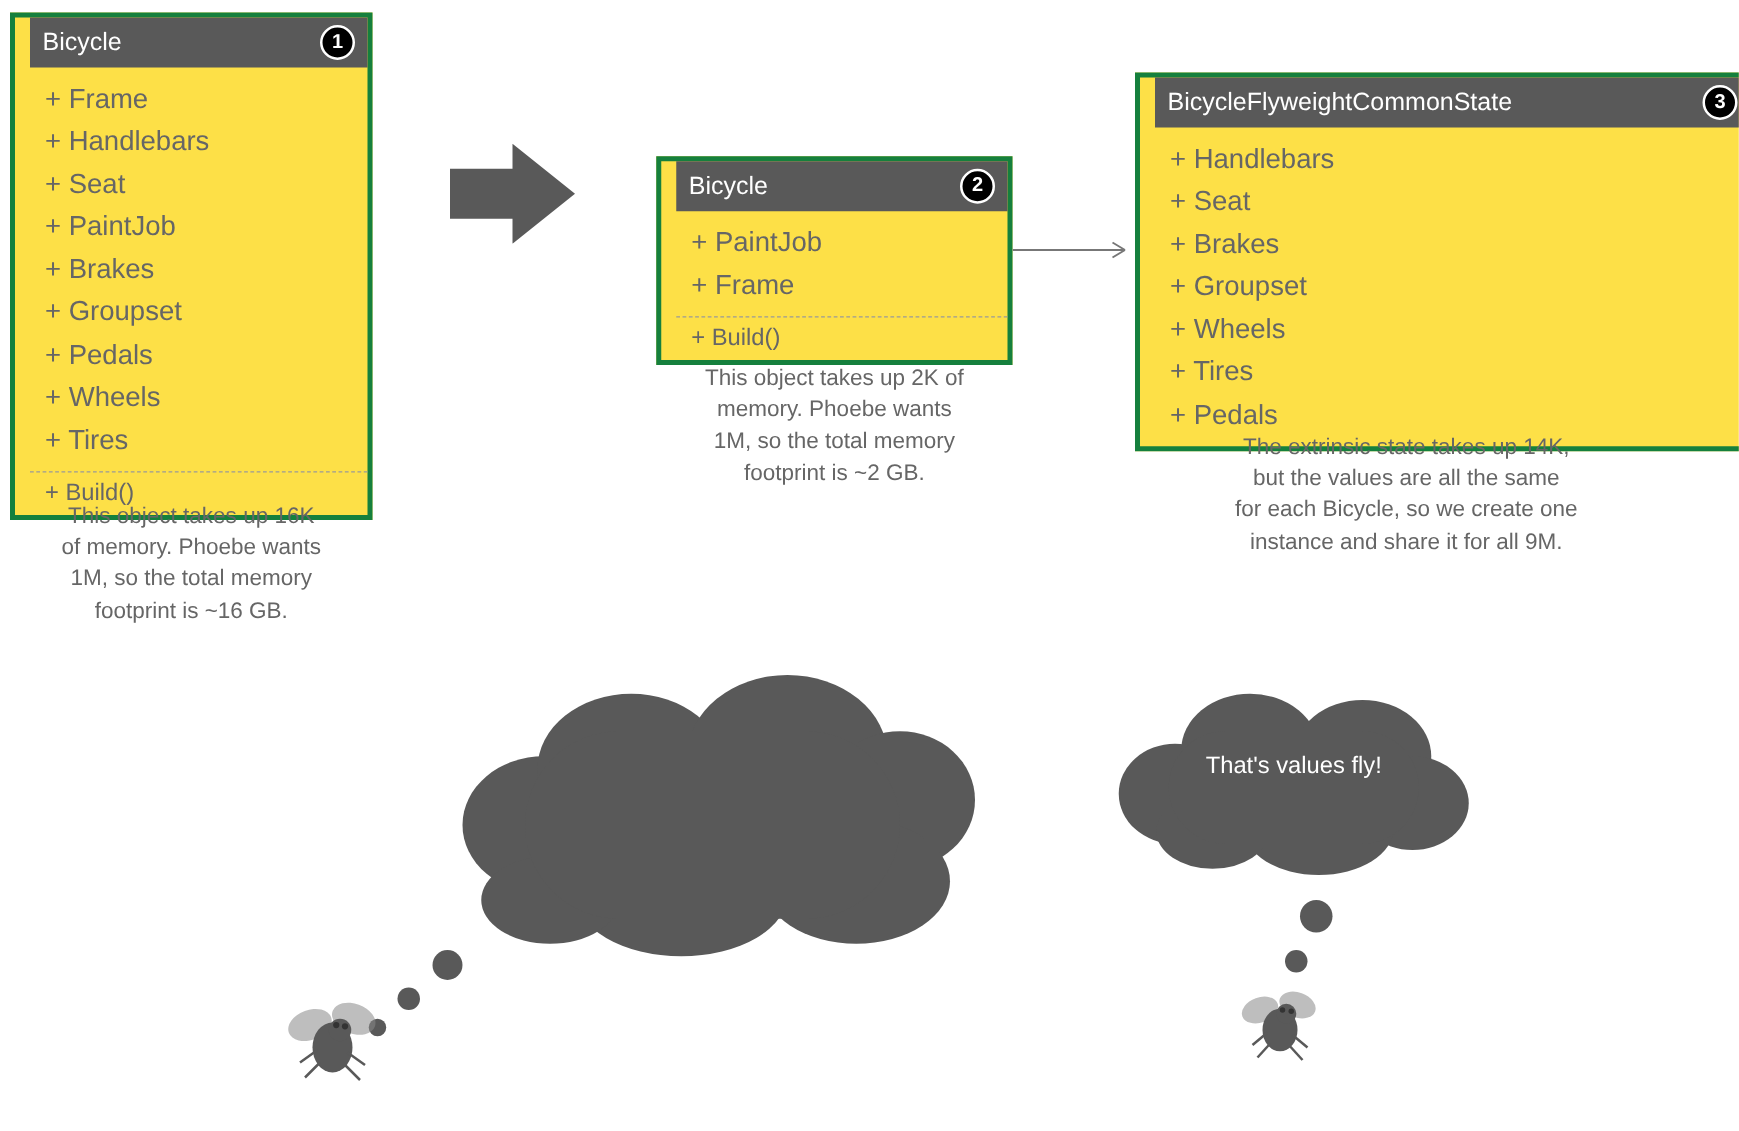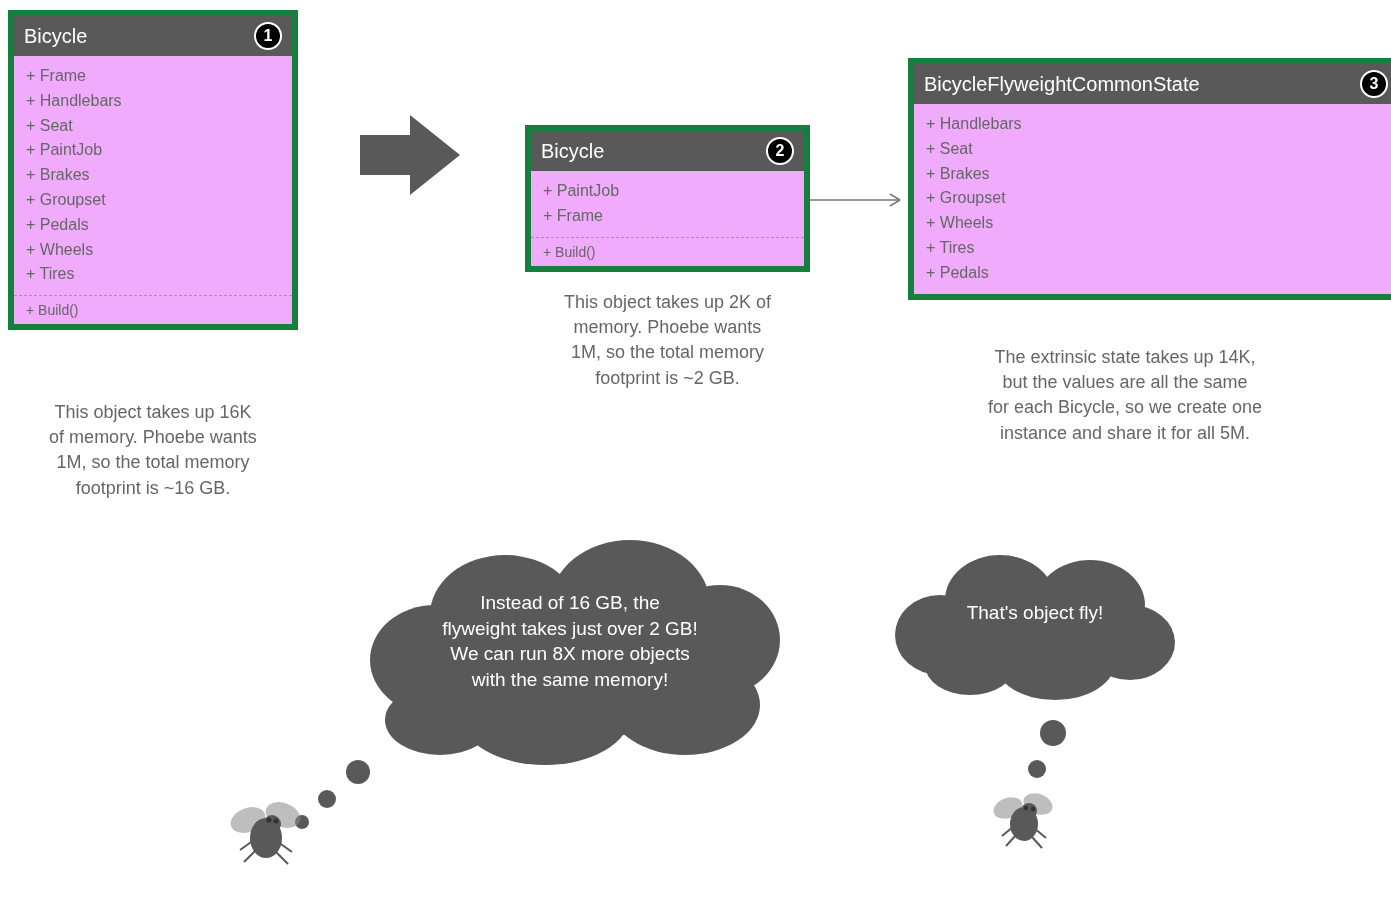--- a/index.html
+++ b/index.html
@@ -6,45 +6,46 @@
   body {
     width: 1391px;
     height: 905px;
     position: relative;
     font-family: "Segoe UI", Arial, sans-serif;
     background: #fff;
     color: #555;
   }
   .class-box {
     position: absolute;
-    border: 6px solid #15803d;
-    background: #f0abfc;
+    border: 4px solid #15803d;
+    background: #fde047;
+    padding-left: 12px;
   }
   .class-header {
     background: #595959;
     color: #fff;
     padding: 6px 10px;
     font-size: 20px;
     display: flex;
     align-items: center;
     justify-content: space-between;
   }
   .class-body {
     padding: 8px 12px;
-    font-size: 16px;
+    font-size: 22px;
     color: #666;
     line-height: 1.55;
   }
   .class-divider {
     border-top: 1px dashed #999;
     margin: 0;
   }
   .class-method {
     padding: 6px 12px;
-    font-size: 14px;
+    font-size: 19px;
     color: #666;
   }
   .badge {
     display: inline-flex;
     align-items: center;
     justify-content: center;
     width: 28px;
     height: 28px;
     border-radius: 50%;
     background: #000;
@@ -160,35 +161,31 @@
     <div>+ Brakes</div>
     <div>+ Groupset</div>
     <div>+ Wheels</div>
     <div>+ Tires</div>
     <div>+ Pedals</div>
   </div>
 </div>
 <div class="caption" style="left:940px; top:345px; width:370px; white-space:pre-line;">The extrinsic state takes up 14K,
 but the values are all the same
 for each Bicycle, so we create one
-instance and share it for all 5M.</div>
+instance and share it for all 9M.</div>
 
 <div class="thought-cloud" style="left:330px; top:535px; width:460px; height:240px;">
   <div class="cloud-blob" style="left:40px; top:70px; width:130px; height:110px;"></div>
   <div class="cloud-blob" style="left:100px; top:20px; width:150px; height:120px;"></div>
   <div class="cloud-blob" style="left:220px; top:5px; width:160px; height:130px;"></div>
   <div class="cloud-blob" style="left:330px; top:50px; width:120px; height:110px;"></div>
   <div class="cloud-blob" style="left:280px; top:120px; width:150px; height:100px;"></div>
   <div class="cloud-blob" style="left:130px; top:130px; width:170px; height:100px;"></div>
   <div class="cloud-blob" style="left:55px; top:150px; width:110px; height:70px;"></div>
   <div class="cloud-blob" style="left:90px; top:50px; width:300px; height:150px; border-radius:80px;"></div>
-  <div class="cloud-text" style="left:70px; top:55px; width:340px; white-space:pre-line;">Instead of 16 GB, the
-flyweight takes just over 2 GB!
-We can run 8X more objects
-with the same memory!</div>
 </div>
 <div class="bubble-dot" style="left:346px; top:760px; width:24px; height:24px;"></div>
 <div class="bubble-dot" style="left:318px; top:790px; width:18px; height:18px;"></div>
 <div class="bubble-dot" style="left:295px; top:815px; width:14px; height:14px;"></div>
 
 <div class="fly" style="left:228px; top:800px;">
   <svg width="80" height="70" viewBox="0 0 80 70">
     <ellipse cx="20" cy="20" rx="18" ry="12" fill="#888" opacity="0.55" transform="rotate(-20 20 20)"></ellipse>
     <ellipse cx="55" cy="15" rx="18" ry="12" fill="#888" opacity="0.55" transform="rotate(20 55 15)"></ellipse>
     <ellipse cx="38" cy="38" rx="16" ry="20" fill="#595959"></ellipse>
@@ -203,21 +200,21 @@
 </div>
 
 <div class="thought-cloud" style="left:885px; top:545px; width:300px; height:160px;">
   <div class="cloud-blob" style="left:10px; top:50px; width:90px; height:80px;"></div>
   <div class="cloud-blob" style="left:60px; top:10px; width:110px; height:90px;"></div>
   <div class="cloud-blob" style="left:150px; top:15px; width:110px; height:90px;"></div>
   <div class="cloud-blob" style="left:200px; top:60px; width:90px; height:75px;"></div>
   <div class="cloud-blob" style="left:110px; top:80px; width:120px; height:75px;"></div>
   <div class="cloud-blob" style="left:40px; top:90px; width:90px; height:60px;"></div>
   <div class="cloud-blob" style="left:50px; top:40px; width:200px; height:90px; border-radius:60px;"></div>
-  <div class="cloud-text" style="left:55px; top:55px; width:190px;">That's object fly!</div>
+  <div class="cloud-text" style="left:55px; top:55px; width:190px;">That's values fly!</div>
 </div>
 <div class="bubble-dot" style="left:1040px; top:720px; width:26px; height:26px;"></div>
 <div class="bubble-dot" style="left:1028px; top:760px; width:18px; height:18px;"></div>
 
 <div class="fly" style="left:990px; top:790px;">
   <svg width="70" height="65" viewBox="0 0 70 65">
     <ellipse cx="18" cy="18" rx="15" ry="10" fill="#888" opacity="0.55" transform="rotate(-20 18 18)"></ellipse>
     <ellipse cx="48" cy="14" rx="15" ry="10" fill="#888" opacity="0.55" transform="rotate(20 48 14)"></ellipse>
     <ellipse cx="34" cy="34" rx="14" ry="17" fill="#595959"></ellipse>
     <circle cx="39" cy="21" r="8" fill="#595959"></circle>

